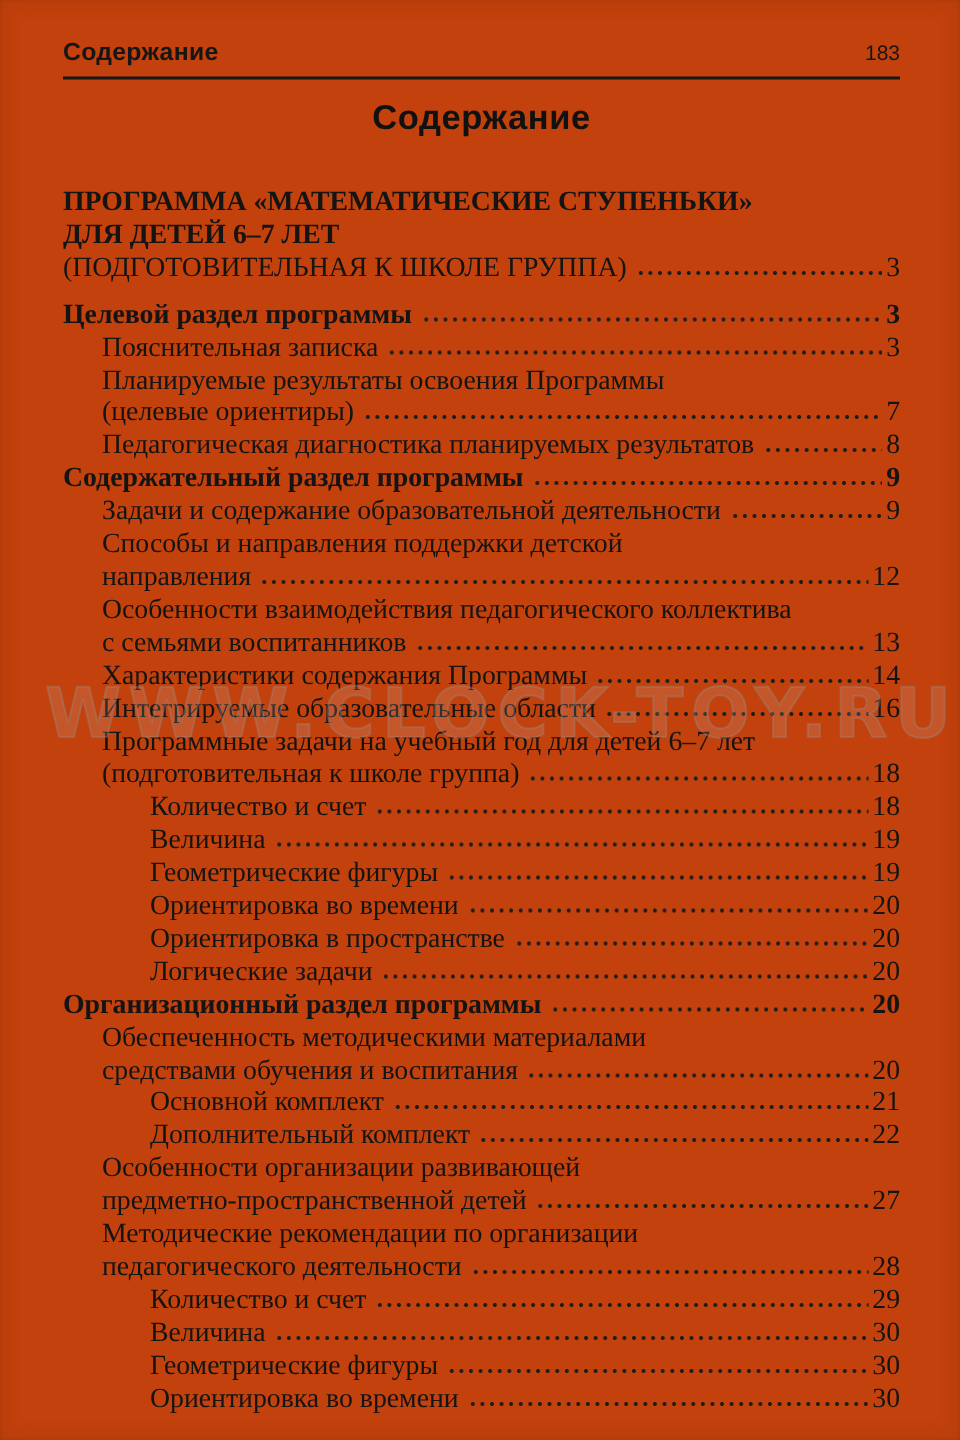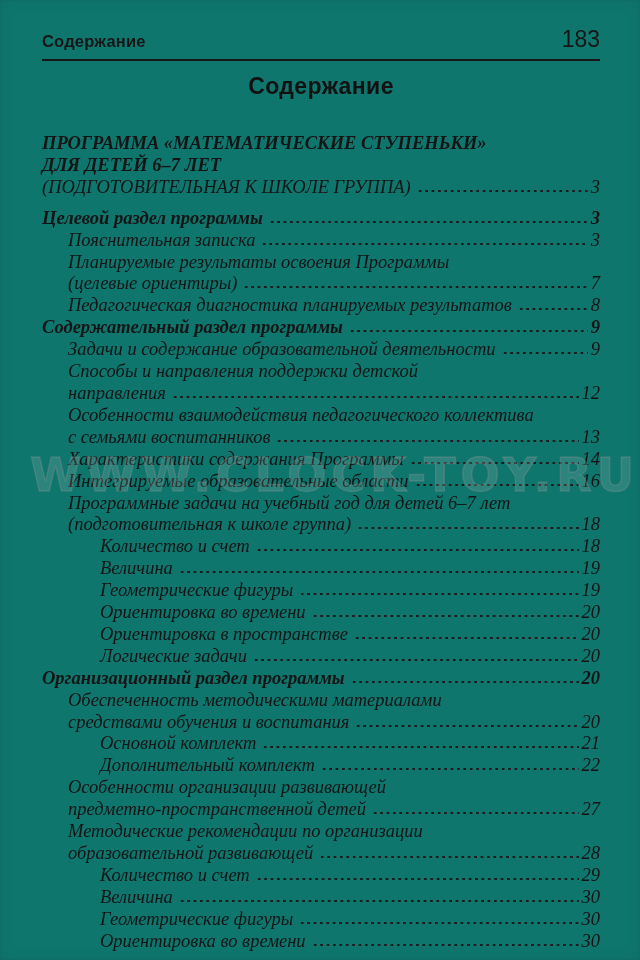--- a/index.html
+++ b/index.html
@@ -4,42 +4,42 @@
 <style>
   html, body {
     margin: 0;
     padding: 0;
     background: #ffffff;
   }
   .page {
     position: relative;
     width: 640px;
     height: 960px;
-    background: #0f766e;
+    background: #c2410c;
     box-shadow: inset 0 0 16px rgba(0,0,0,0.08), inset 0 0 2px rgba(0,0,0,0.10);
     overflow: hidden;
     box-sizing: border-box;
     padding: 26px 40px 0 42px;
     color: #161616;
   }
   
   .running-head {
     display: flex;
     justify-content: space-between;
     align-items: baseline;
     font-family: "Liberation Sans", sans-serif;
   }
   .running-head .rh-title {
     font-weight: 700;
     font-size: 16.5px;
     letter-spacing: 0.2px;
   }
   .running-head .rh-page {
     font-weight: 400;
-    font-size: 23px;
+    font-size: 14px;
   }
   .head-rule {
     height: 2px;
     background: #171717;
     margin-top: 6px;
   }
   
   .page-title {
     margin: 12px 0 0 0;
     text-align: center;
@@ -67,21 +67,20 @@
   }
   
   .toc {
     position: relative;
     z-index: 1;
     margin-top: 33px;
     font-family: "Liberation Serif", serif;
     font-size: 18.5px;
     line-height: 21.9px;
     color: #141414;
-    font-style: italic;
   }
   .row {
     display: flex;
     align-items: baseline;
   }
   .row.b { font-weight: 700; }
   .row.gap { margin-top: 9px; justify-content: flex-end; }
   .row.i0 { padding-left: 0; }
   .row.i1 { padding-left: 26px; }
   .row.i2 { padding-left: 58px; justify-content: space-between; }
@@ -251,21 +250,21 @@
       </div>
       <div class="row i1">
         <span class="txt">предметно-пространственной детей</span>
         <span class="leader"></span>
         <span class="pg">27</span>
       </div>
       <div class="row i1">
         <span class="txt">Методические рекомендации по организации</span>
       </div>
       <div class="row i1">
-        <span class="txt">образовательной развивающей</span>
+        <span class="txt">педагогического деятельности</span>
         <span class="leader"></span>
         <span class="pg">28</span>
       </div>
       <div class="row i2">
         <span class="txt">Количество и счет</span>
         <span class="leader"></span>
         <span class="pg">29</span>
       </div>
       <div class="row i2">
         <span class="txt">Величина</span>

